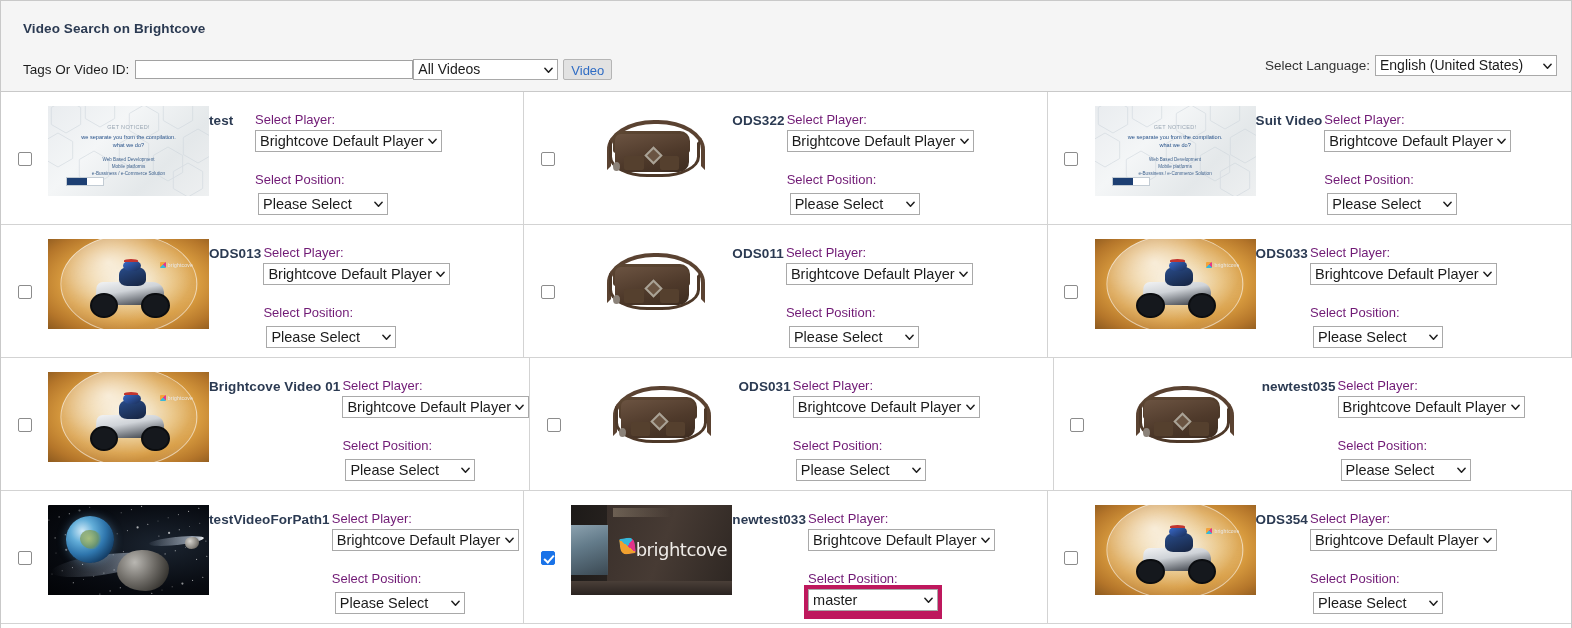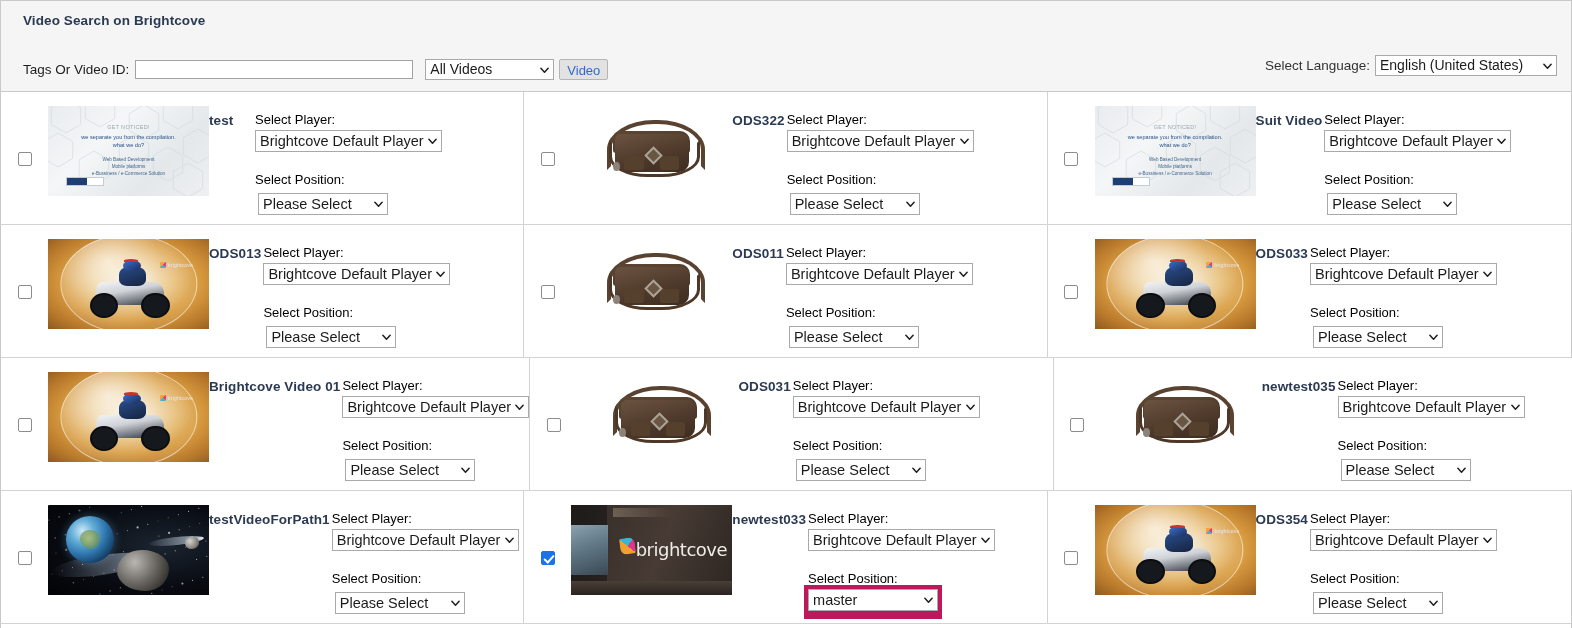--- a/index.html
+++ b/index.html
@@ -20,21 +20,21 @@
   
   .search-panel{
     position:relative;
     height:92px;
     box-sizing:border-box;
     background:#f5f5f5;
     border-bottom:1px solid #c9c9c9;
     border-top:1px solid #c9c9c9;
   }
   .panel-title{
-    position:absolute;left:22px;top:12px;
+    position:absolute;left:22px;top:20px;
     font-size:13.5px;font-weight:bold;color:#2b3a52;
     letter-spacing:.1px;
   }
   .search-row{
     position:absolute;left:22px;top:58px;
     display:flex;align-items:center;
   }
   .search-label{
     font-size:13.5px;color:#1d1d1d;margin-right:6px;white-space:nowrap;
   }
@@ -65,21 +65,21 @@
     overflow:hidden;
     cursor:default;
   }
   .sel .car{
     position:absolute;right:4px;top:50%;
     transform:translateY(-50%);
     width:9px;height:9px;
     pointer-events:none;
   }
   .sel .car svg{display:block;}
-  .scope-sel{width:129px;margin-left:12px;}
+  .scope-sel{width:145px;margin-left:0;}
   .find-btn{
     margin-left:5px;
     height:21px;line-height:21px;
     padding:0 7px;
     box-sizing:border-box;
     background:#e2e2e2;
     border:1px solid #b5b5b5;
     border-radius:2px;
     color:#2f6cc4;
     font-size:13px;
@@ -160,21 +160,21 @@
     letter-spacing:.1px;
     white-space:nowrap;
   }
 
   .ctrls{
     flex:1 1 auto;
     padding-top:20px;
     padding-left:2px;
   }
   .ctrl-label{
-    font-size:13px;color:#000000;margin-bottom:3px;
+    font-size:13px;color:#701a75;margin-bottom:3px;
   }
   .player-sel{width:187px;height:22px;line-height:20px;font-size:14.5px;}
   .pos-sel{width:130px;height:22px;line-height:20px;font-size:14.5px;margin-bottom:0;}
   .gap{height:16px;}
   .pos-wrap{display:inline-block;padding:3px;}
   .pos-wrap.hl{
     background:#be185d;
     padding:4px;
     margin:-4px;
   }

